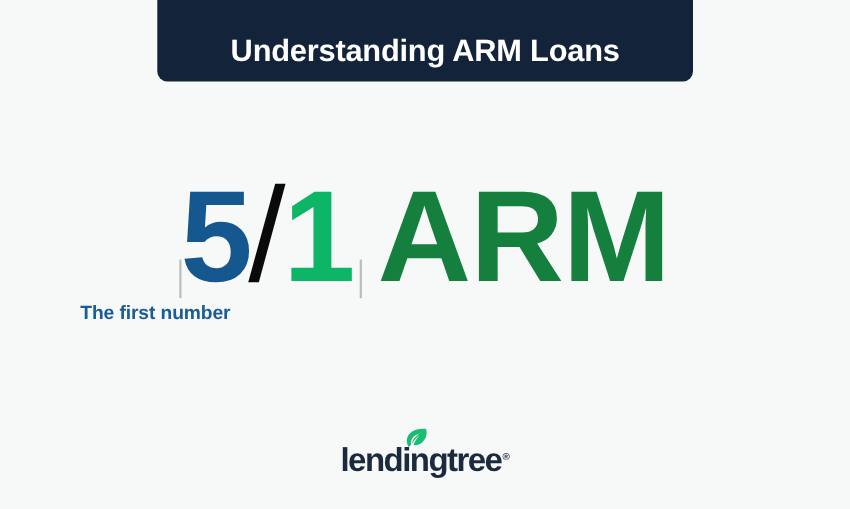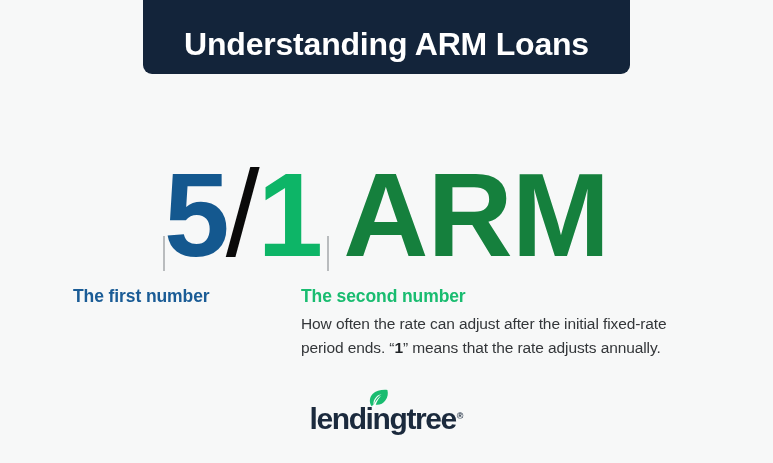--- a/index.html
+++ b/index.html
@@ -32,21 +32,21 @@
     background: #13243a;
     border-radius: 0 0 9px 9px;
     display: flex;
     align-items: flex-end;
     justify-content: center;
     box-sizing: border-box;
     padding-bottom: 14px;
   }
   .title-text {
     color: #ffffff;
-    font-size: 32px;
+    font-size: 28px;
     font-weight: bold;
     letter-spacing: -0.2px;
     line-height: 1;
     white-space: nowrap;
   }
 
   
   .bignum-row {
     position: absolute;
     left: 0;
@@ -75,21 +75,21 @@
     width: 2px;
     background: #b9bcbe;
   }
   .tick.left  { left: 163px; top: 236px; height: 35px; }
   .tick.right { left: 327px; top: 236px; height: 35px; }
 
   
   .captions {
     position: absolute;
     left: 0;
-    top: 286px;
+    top: 274px;
     width: 773px;
     height: 90px;
   }
   .caption {
     position: absolute;
     top: 0;
   }
   .caption.first  { left: 73px;  width: 222px; }
   .caption.second { left: 301px; width: 432px; }
 
@@ -172,27 +172,20 @@
 
   <div class="captions">
 
     <div class="caption first">
       <p class="caption-heading">The first number</p>
       <p class="caption-body">
         <br>
       </p>
     </div>
 
-    <div class="caption second">
-      <p class="caption-heading">The second number</p>
-      <p class="caption-body">
-        <span>How often the rate can adjust after the initial fixed-rate</span><br>
-        <span>period ends. “</span><b>1</b><span>” means that the rate adjusts annually.</span>
-      </p>
-    </div>
 
   </div>
 
   <div class="logo">
     <div class="logo-inner">
       <svg class="logo-leaf" viewBox="0 0 24 24" aria-hidden="true">
         <path d="M21.4 1.9C15.6 1.4 10.0 2.6 6.6 6.0c-3.6 3.6-3.4 9.2-0.9 12.3l1.9-1.9
                  c-0.5-2.6 0.5-5.5 2.6-7.5 1.5-1.5 3.6-2.5 5.5-2.9
                  -2.1 1.2-4.3 3.0-5.6 5.0-1.1 1.7-1.7 3.6-1.6 5.4
                  4.0 1.2 8.6-0.5 10.8-3.9C21.9 9.3 22.3 5.3 21.4 1.9Z" fill="#19bc70"></path>

